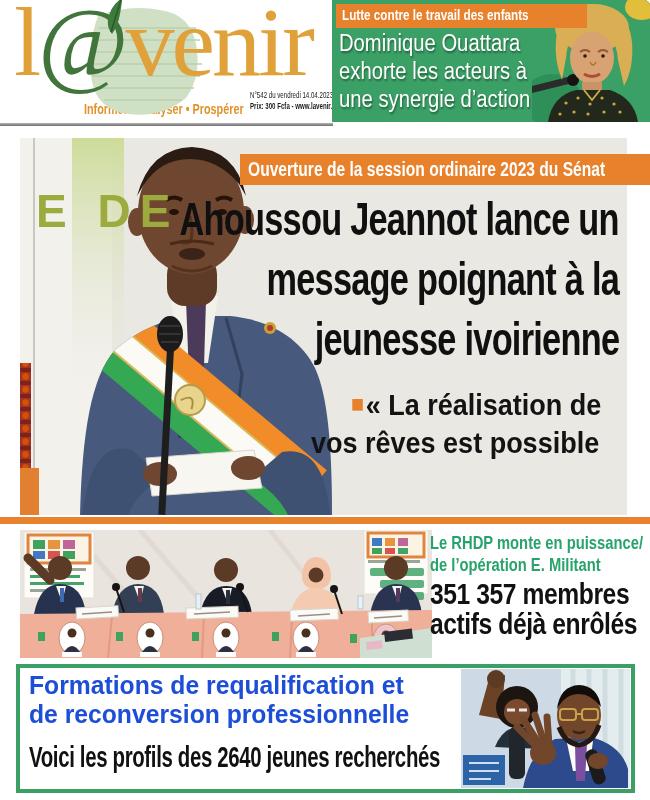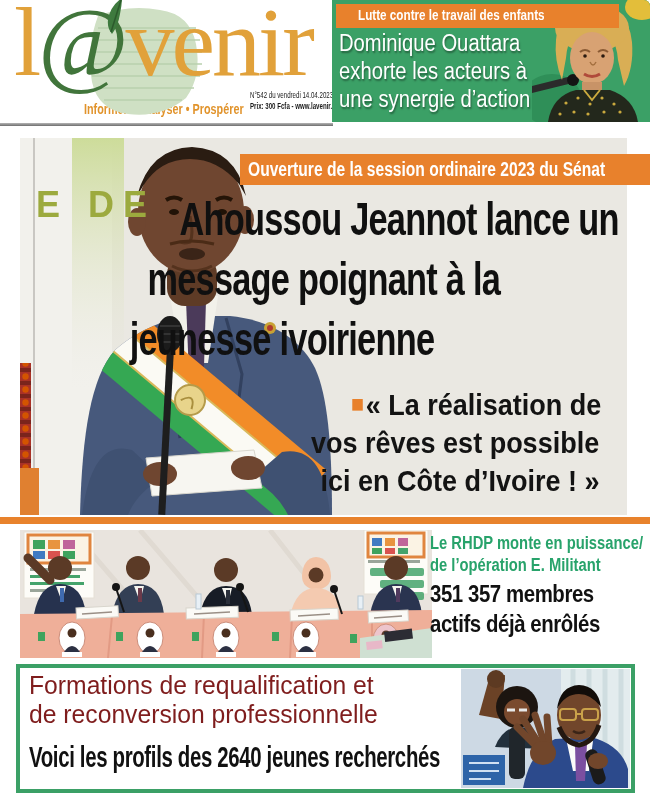--- a/index.html
+++ b/index.html
@@ -16,53 +16,53 @@
   .issue { position:absolute; left:250px; top:90px; width:88px; font-size:8.5px; line-height:1.35; color:#1a1a1a; }
   .issue .l1, .issue .l2 { display:block; white-space:nowrap; transform:scaleX(.72); transform-origin:0 50%; }
   .issue .l2 { font-weight:bold; }
   .mast-rule { position:absolute; left:0; top:123px; width:333px; height:3px;
                background:linear-gradient(#b5b5b5, #6e6e6e); }
 
   
   .topbox { position:absolute; left:332px; top:0; width:318px; height:122px; background:#3BA066; overflow:hidden; }
   .topbox-photo { position:absolute; right:0; top:0; }
   .topkicker { position:absolute; left:4px; top:4px; background:#E8812C; color:#fff; font-weight:bold;
-               font-size:15px; line-height:1.1; padding:3px 22px 4px; white-space:nowrap; z-index:2; }
+               font-size:15px; line-height:1.1; padding:3px 6px 4px; white-space:nowrap; z-index:2; }
   .toplines { position:absolute; left:7px; top:29px; color:#fff; font-weight:normal; font-size:23px;
               line-height:28px; z-index:2; text-shadow:1px 2px 2px rgba(0,0,0,.4); }
   .toplines div { white-space:nowrap; }
 
   
   .main-photo { position:absolute; left:20px; top:138px; width:607px; height:377px; background:#EAE8E2; }
-  .bg-banner-text { position:absolute; left:16px; top:46px; font-size:36px; font-weight:bold;
+  .bg-banner-text { position:absolute; left:16px; top:46px; font-size:46px; font-weight:bold;
                     color:#9CAA3E; letter-spacing:9px; white-space:nowrap; }
   .photo-kicker { position:absolute; left:220px; top:16px; background:#E8812C; color:#fff; font-weight:bold;
                   font-size:20px; line-height:1.1; padding:4px 8px 5px; white-space:nowrap; z-index:3; }
-  .main-headline { position:absolute; right:8px; top:51px; text-align:left; color:#101010;
+  .main-headline { position:absolute; right:8px; top:51px; text-align:right; color:#101010;
                    font-weight:bold; font-size:47px; line-height:60px; letter-spacing:-1px; z-index:3; }
   .main-headline div { white-space:nowrap; }
   .quote { position:absolute; right:12px; top:247px; width:max-content; text-align:right; color:#131313;
            font-weight:bold; font-size:30px; line-height:38px; z-index:3; }
   .quote div { white-space:nowrap; }
   .quote .bullet { color:#E8812C; font-size:24px; vertical-align:3px; margin-right:2px; }
 
   .orange-divider { position:absolute; left:0; top:517px; width:650px; height:7px; background:#E8822C; }
 
   
   .panel-photo { position:absolute; left:20px; top:530px; width:412px; height:128px; }
   .mid-text { position:absolute; left:430px; top:532px; width:212px; }
   .mid-kicker { color:#28A36B; font-weight:bold; font-size:18px; line-height:22px; }
   .mid-kicker div { white-space:nowrap; }
-  .mid-headline { margin-top:3px; color:#111; font-weight:bold; font-size:24px; line-height:30px; letter-spacing:-.5px; }
+  .mid-headline { margin-top:3px; color:#111; font-weight:bold; font-size:29px; line-height:30px; letter-spacing:-.5px; }
   .mid-headline div { white-space:nowrap; }
 
   
   .bottom-box { position:absolute; left:16px; top:664px; width:619px; height:129px; background:#fff;
                 border:4px solid #3BA066; }
-  .bottom-kicker { position:absolute; left:9px; top:3px; color:#7f1d1d; font-weight:normal;
+  .bottom-kicker { position:absolute; left:9px; top:3px; color:#1d4ed8; font-weight:bold;
                    font-size:26px; line-height:29px; }
   .bottom-kicker div { white-space:nowrap; }
   .bottom-headline { position:absolute; left:9px; top:61px; color:#111; font-weight:bold;
                      font-size:30px; line-height:31px; letter-spacing:-.5px;margin-top:12px; }
   .bottom-headline div { white-space:nowrap; }
   .bottom-photo { position:absolute; right:1px; top:1px; }
 
   
   .sx { display:inline-block; white-space:nowrap; }
   .oL { transform-origin:0 50%; } .oR { transform-origin:100% 50%; } .oC { transform-origin:50% 50%; }
@@ -220,21 +220,20 @@
       <span class="sx sx78 oL">Ouverture de la session ordinaire 2023 du Sénat</span>
     </div>
     <div class="main-headline">
       <div><span class="sx sx73 oR">Ahoussou Jeannot lance un</span></div>
       <div><span class="sx sx73 oR">message poignant à la</span></div>
       <div><span class="sx sx73 oR">jeunesse ivoirienne</span></div>
     </div>
     <div class="quote">
       <div><span class="sx sx90 oC"><span class="bullet">■</span><span>« La réalisation de</span></span></div>
       <div><span class="sx sx90 oC">vos rêves est possible</span></div>
-      <div><span class="sx sx90 oC">ici en Côte d’Ivoire ! »</span></div>
     </div>
   </div>
 
   <div class="orange-divider"></div>
 
   <div class="panel-photo">
     <svg width="412" height="128" viewBox="0 0 412 128">
       <rect width="412" height="128" fill="#E9E4DE"></rect>
       <path d="M120,0 L180,70 M250,0 L300,64 M60,10 L110,68" stroke="#D9D2C9" stroke-width="5" opacity=".55"></path>
 

